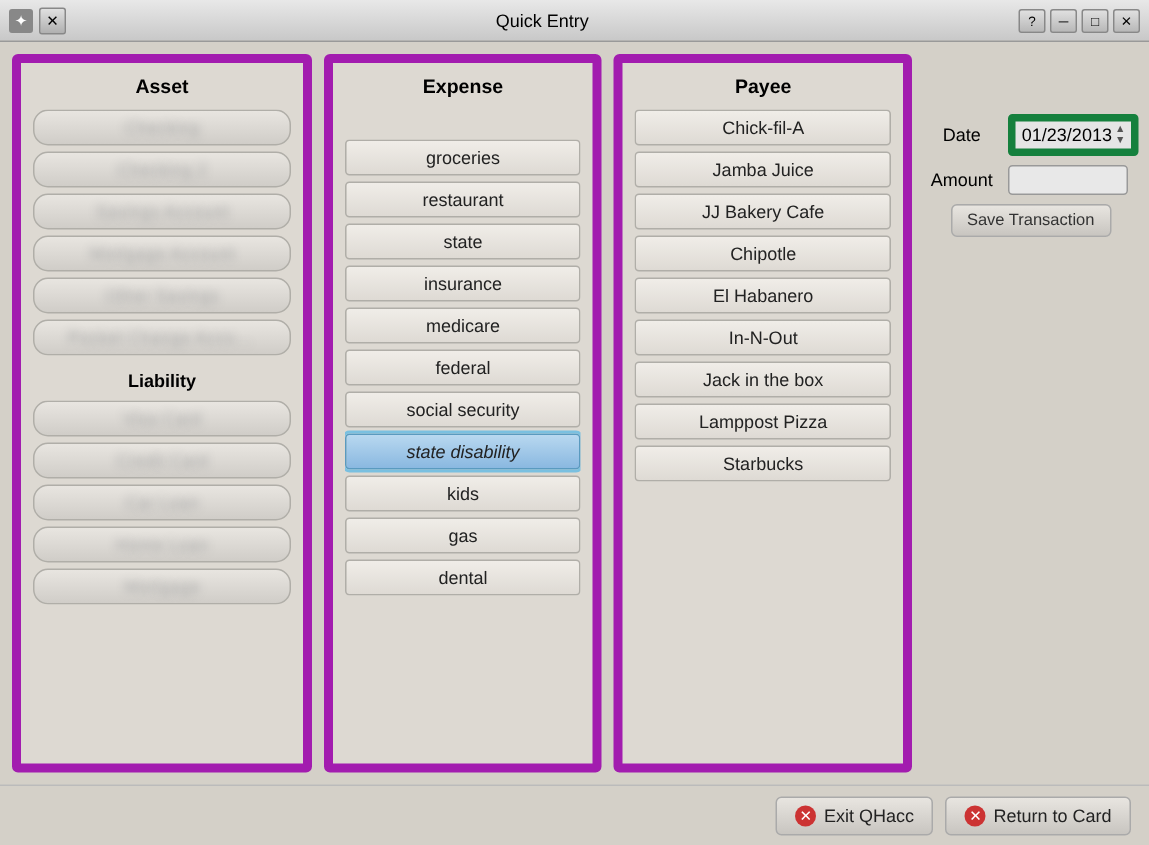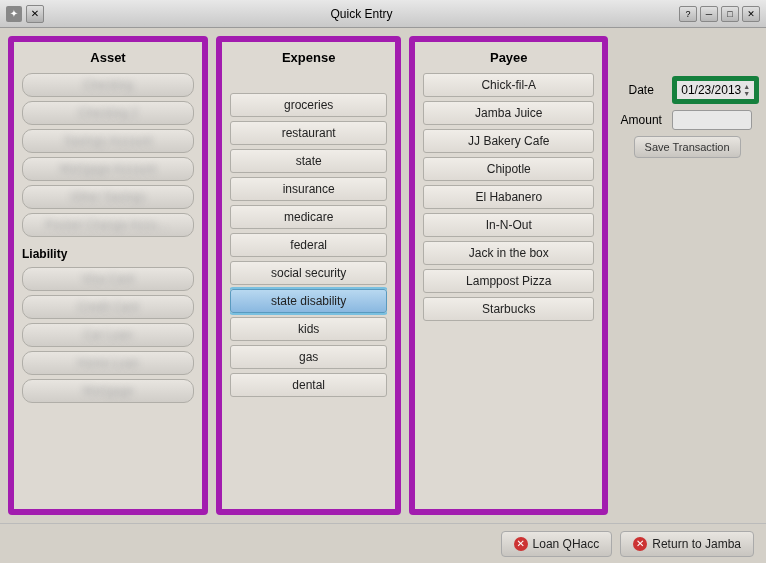--- a/index.html
+++ b/index.html
@@ -72,21 +72,21 @@
     .column-asset { width: 200px; }
     .column-expense { width: 190px; gap: 24px; }
     .column-payee { width: 204px; }
     .column-header {
       text-align: center;
       font-weight: bold;
       font-size: 13px;
       margin-bottom: 4px;
     }
     .section-header {
-      text-align: left;
+      text-align: center;
       font-weight: bold;
       font-size: 12px;
       margin-top: 6px;
       margin-bottom: 2px;
     }
     .list-btn {
       width: 100%;
       padding: 4px 22px;
       background: linear-gradient(to bottom, #f0ede8, #dedad4);
       border: 1px solid #b0aea8;
@@ -102,20 +102,21 @@
     .list-btn.blurred {
       color: transparent;
       text-shadow: 0 0 6px #aaa;
       background: linear-gradient(to bottom, #e8e5e0, #d0cdc8);
       border-radius: 10px;
     }
     .list-btn.selected {
       background: linear-gradient(to bottom, #b8d8f0, #8ab8e0);
       border-color: #5a9abf;
       outline: 2px solid #7ac0e0;
+      font-style: italic;
     }
     .right-panel {
       display: flex;
       flex-direction: column;
       gap: 6px;
       padding-top: 40px;
       min-width: 140px;
     }
     .form-row {
       display: flex;
@@ -297,19 +298,19 @@
       <input type="text" class="amount-input" style="">
     </div>
     <button class="save-btn">Save Transaction</button>
   </div>
 
 </div>
 
 <div class="bottom-bar">
   <button class="bottom-btn">
     <div class="btn-icon btn-icon-red">✕</div>
-    <span>Loan QHacc</span>
+    <span>Exit QHacc</span>
   </button>
   <button class="bottom-btn">
     <div class="btn-icon btn-icon-red">✕</div>
-    <span>Return to Jamba</span>
+    <span>Return to Card</span>
   </button>
 </div>
 
 </body></html>

